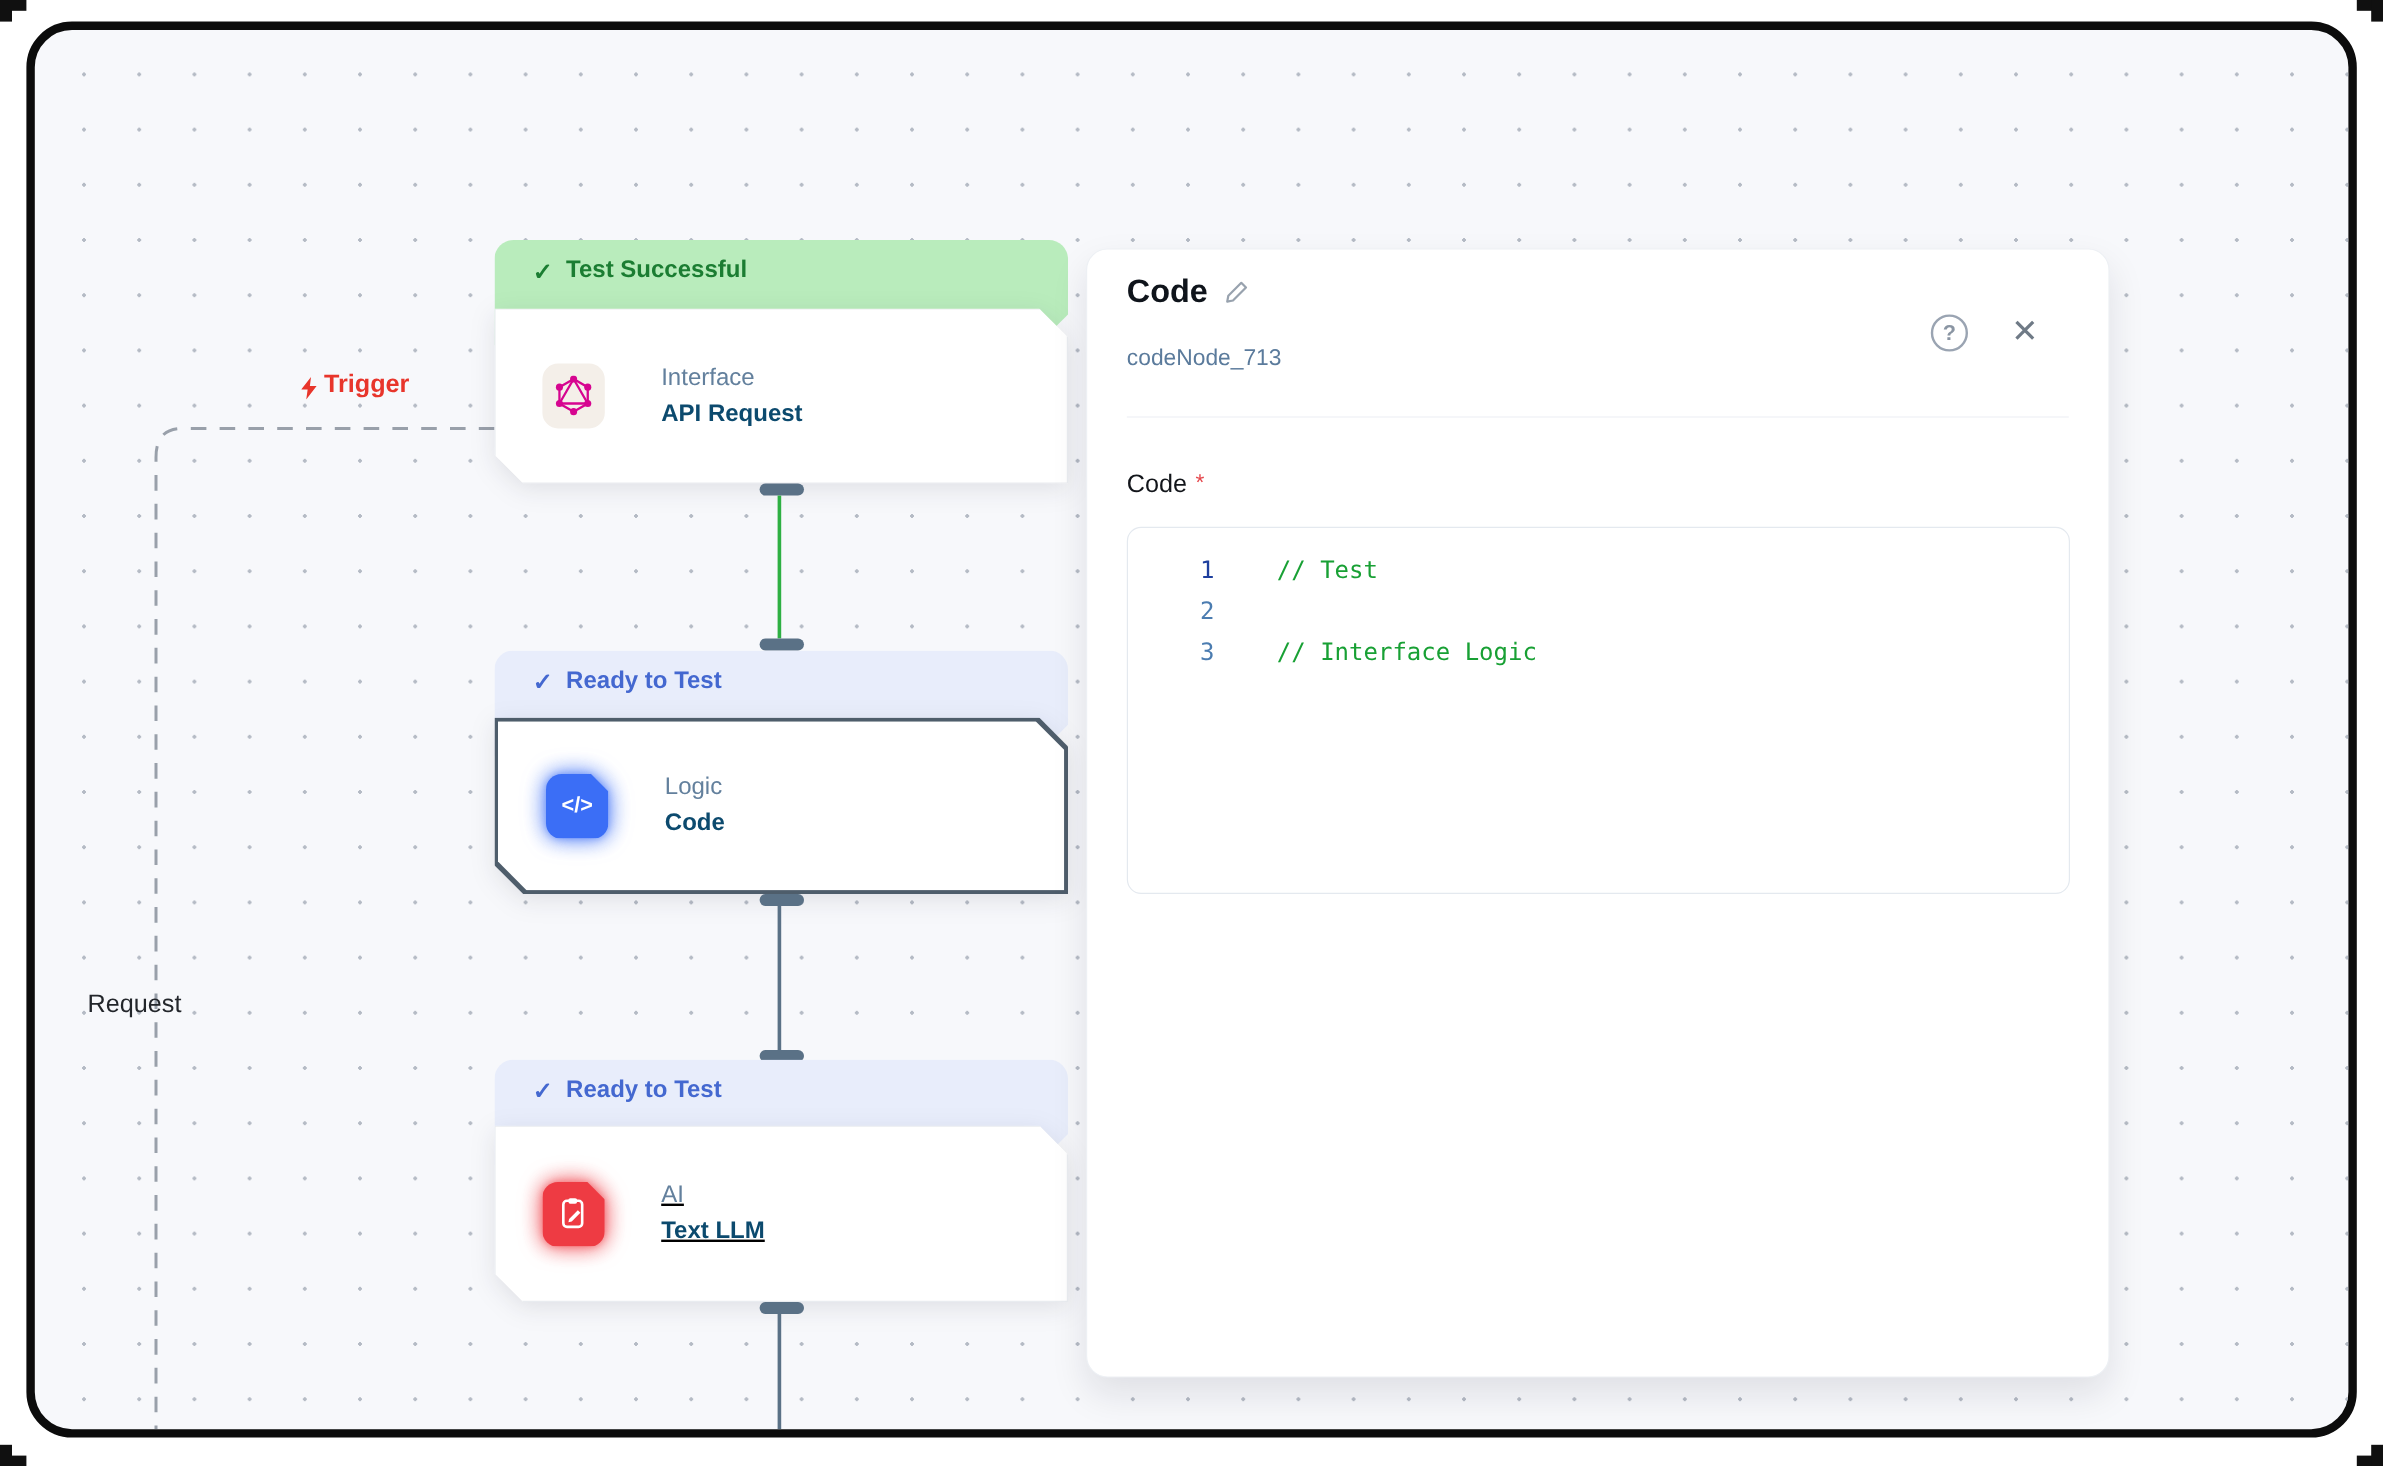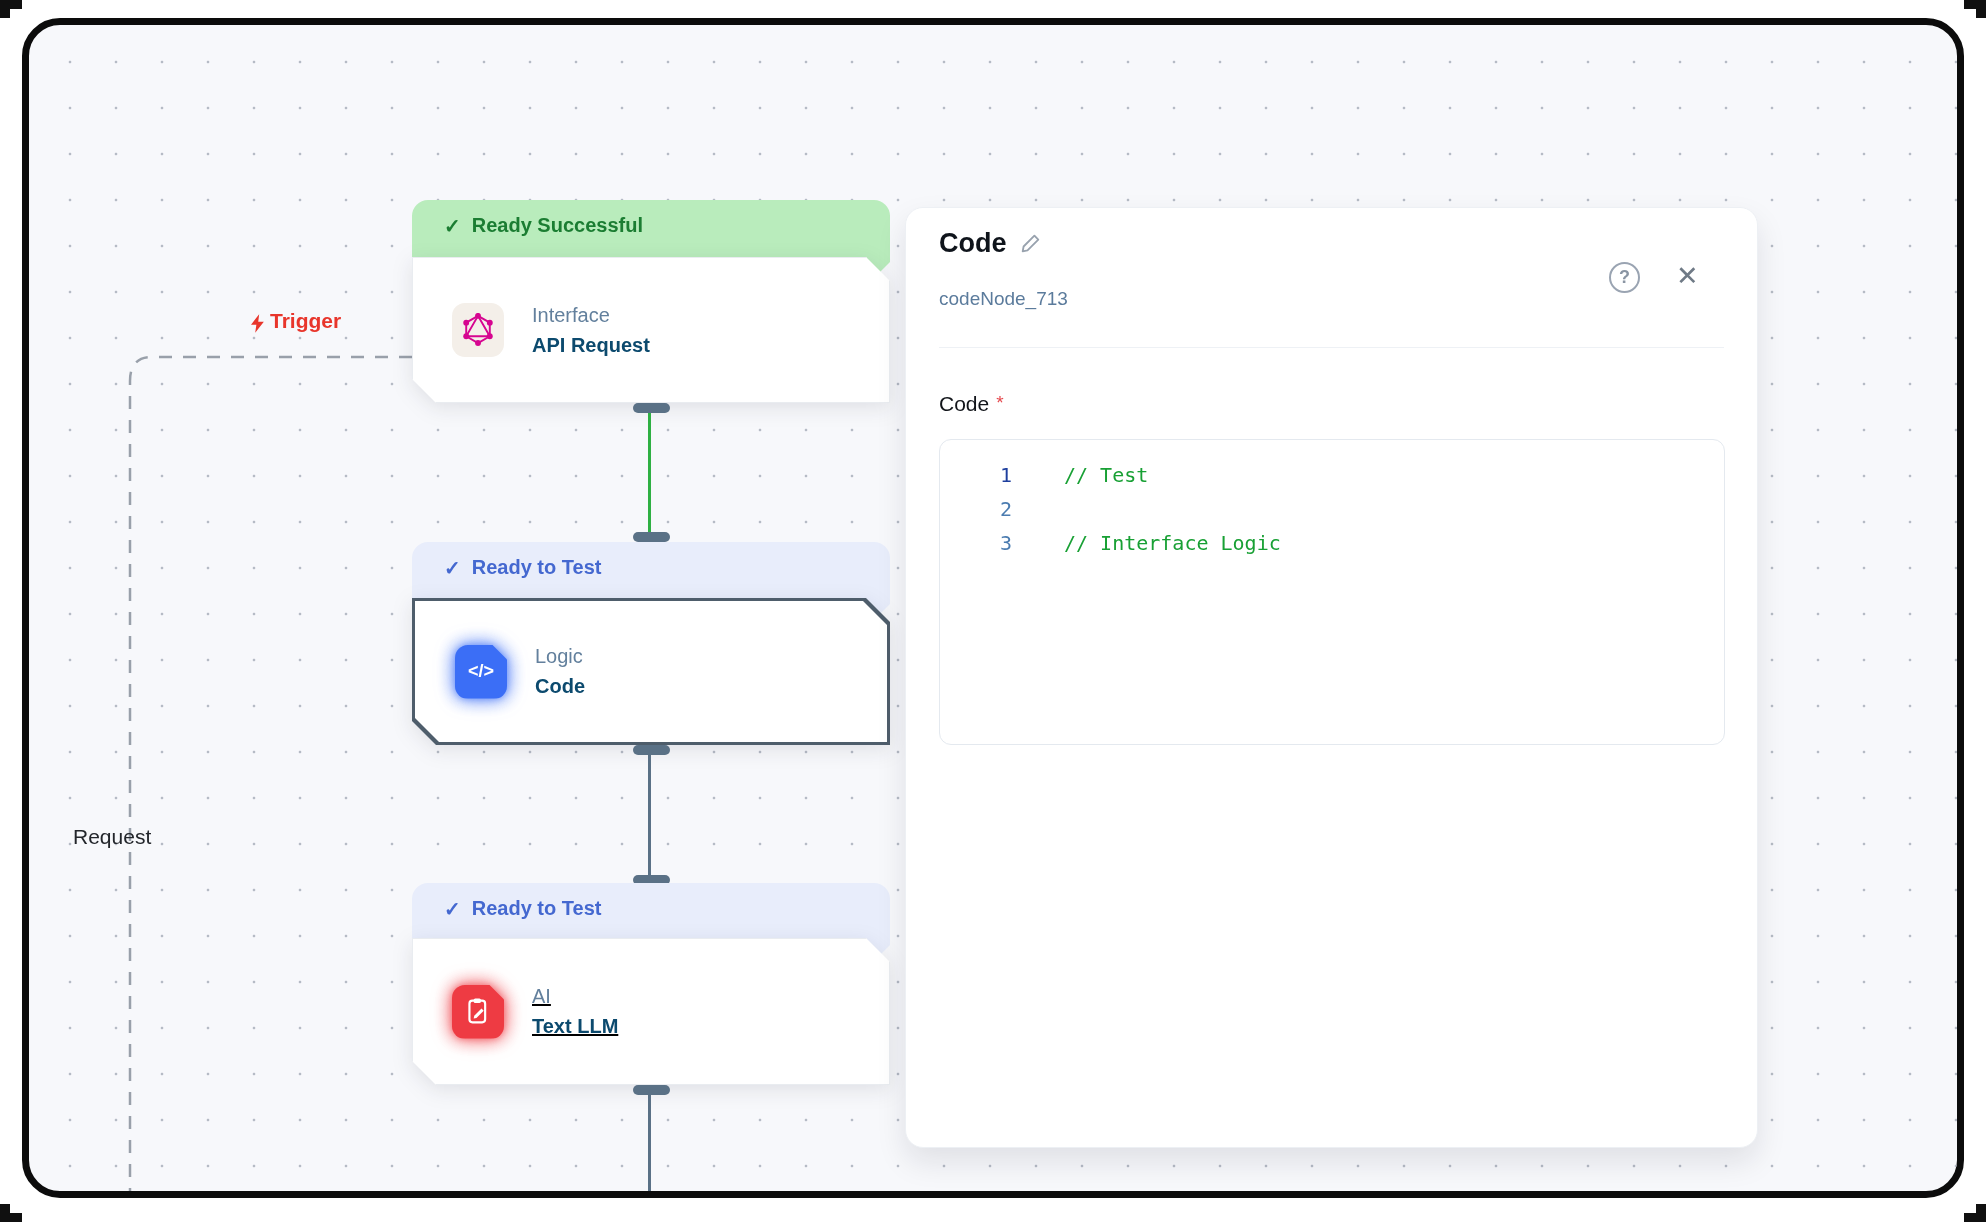--- a/index.html
+++ b/index.html
@@ -29,21 +29,21 @@
            clip-path: polygon(0 0, 100% 0, 100% calc(100% - 26px), calc(100% - 26px) 100%, 0 100%); }
   .badge .check { margin-right:11px; font-weight:bold; }
   .badge.success { background:#b9ecbc; color:#1b7d32; }
   .badge.ready   { background:#e8edfb; color:#4468d0; }
 
   .card-wrap { position:absolute; left:383px; width:478px;
                filter: drop-shadow(0 5px 10px rgba(15,23,42,0.10)); }
   .card { width:100%; height:100%; background:#ffffff;
           clip-path: polygon(0 0, calc(100% - 24px) 0, 100% 24px, 100% 100%, 24px 100%, 0 calc(100% - 24px));
           box-shadow: inset 0 0 0 1px #e9ecf0;
-          display:flex; align-items:center; padding-left:40px; gap:28px; }
+          display:flex; align-items:center; padding-left:40px; gap:47px; }
   .card-wrap.selected .sel-border { width:100%; height:100%; background:#4e5d6b; padding:3px;
           clip-path: polygon(0 0, calc(100% - 24px) 0, 100% 24px, 100% 100%, 24px 100%, 0 calc(100% - 24px)); }
   .card-wrap.selected .card { box-shadow:none; }
 
   .tile-glow { flex:0 0 auto; }
   .tile { width:52px; height:54px; border-radius:13px; display:flex; align-items:center; justify-content:center; }
   .tile.chamfer-tr { clip-path: polygon(0 0, calc(100% - 15px) 0, 100% 15px, 100% 100%, 0 100%); }
   .tile.graphql { background:#f4efe9; }
   .tile.code { background:#3b6ef6; }
   .tile.llm  { background:#ee3b43; }
@@ -104,21 +104,21 @@
       <svg width="14" height="19" viewBox="0 0 12 16">
         <polygon points="7,0 0,9 4.6,9 3.6,16 11,6.4 6.2,6.4" fill="#e8352b"></polygon>
       </svg>
       <span>Trigger</span>
     </div>
 
     <div class="floating-label" style="left:44px; top:800px;">Request</div>
 
     <div class="badge success" style="top:175px;">
       <span class="check">✓</span>
-      <span>Ready Successful</span>
+      <span>Test Successful</span>
     </div>
     <div class="card-wrap" style="top:232px; height:146px;">
       <div class="card">
         <div class="tile-glow">
           <div class="tile graphql">
             <svg width="32" height="34" viewBox="0 0 28 30">
               <polygon points="14,2.5 24.4,8.5 24.4,20.5 14,26.5 3.6,20.5 3.6,8.5" fill="none" stroke="#d60590" stroke-width="1.7"></polygon>
               <polygon points="14,2.5 24.4,20.5 3.6,20.5" fill="none" stroke="#d60590" stroke-width="1.7"></polygon>
               <circle cx="14" cy="2.5" r="2.6" fill="#d60590"></circle>
                 <circle cx="24.4" cy="8.5" r="2.6" fill="#d60590"></circle>

